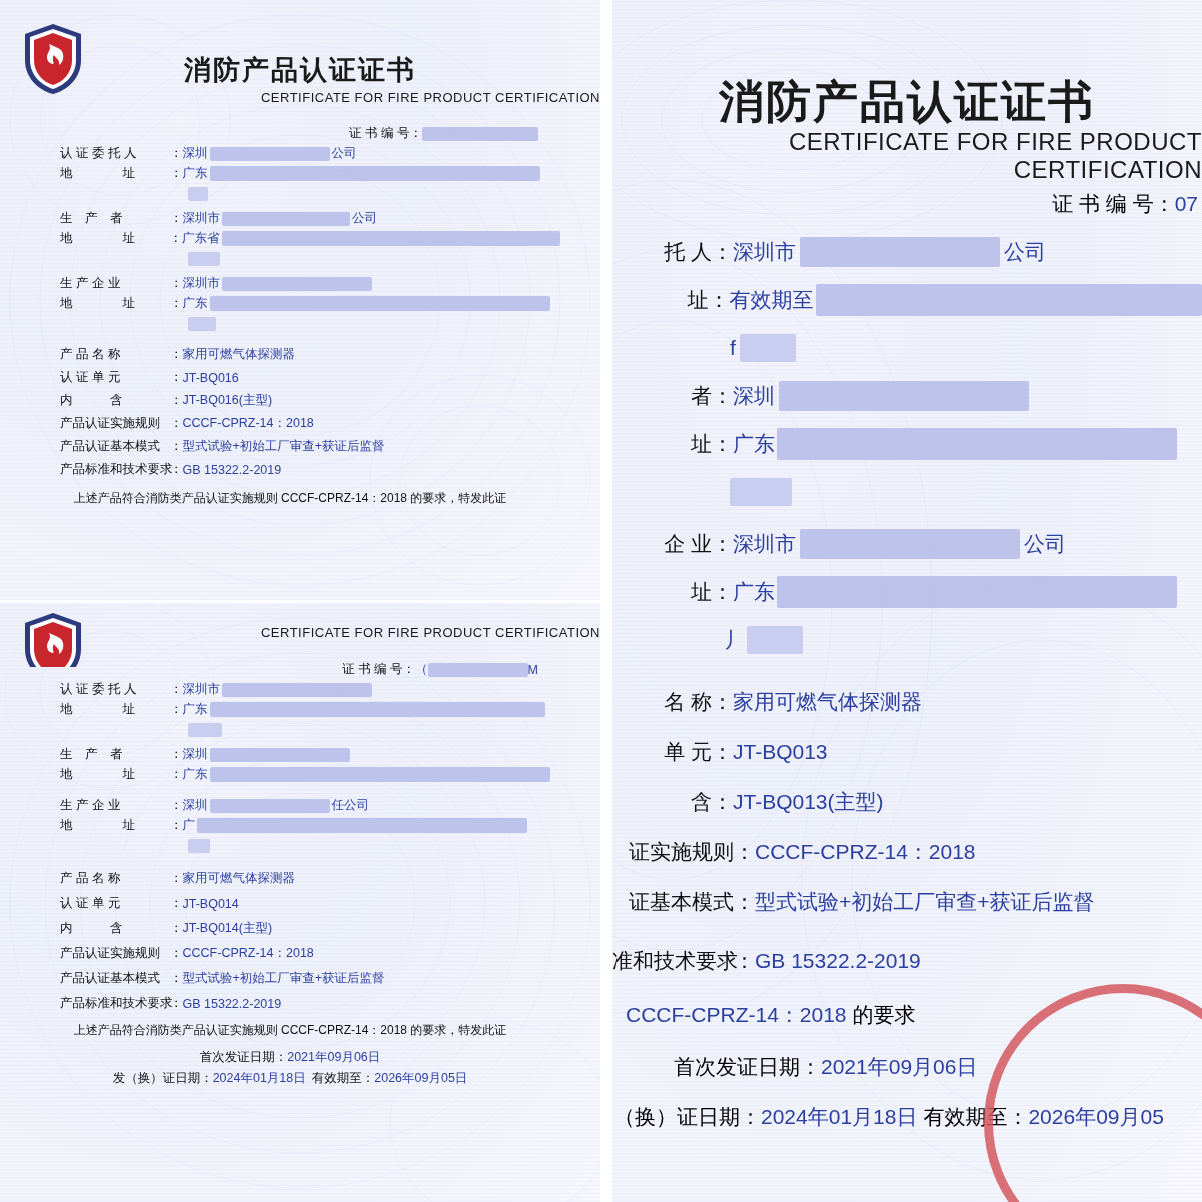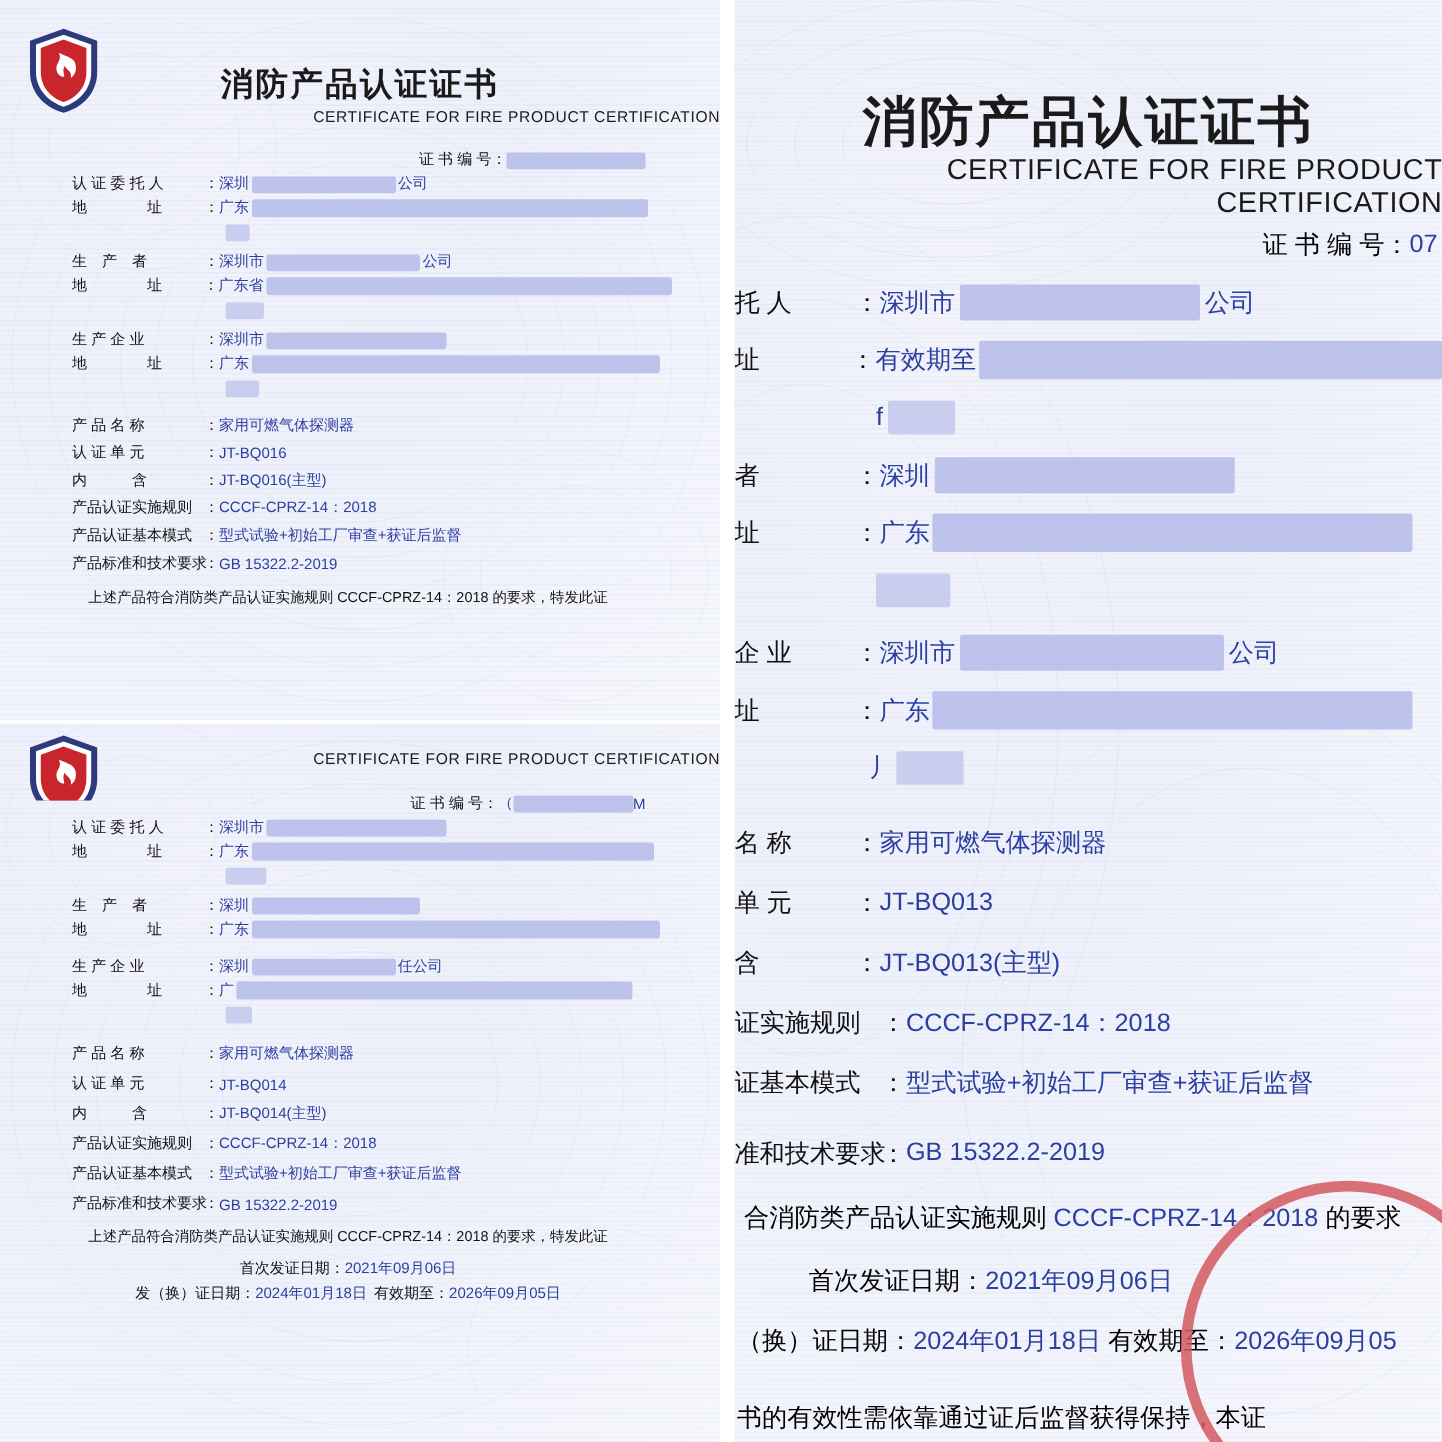--- a/index.html
+++ b/index.html
@@ -50,21 +50,21 @@
   #certB .body{position:absolute;left:60px;top:58px;width:500px;font-size:12.5px;}
   #certB .row{margin-bottom:3px;height:17px;}
   #certB .lbl{width:110px;display:inline-block;font-size:12.5px;}
 
   
   #certC{left:612px;top:0;width:590px;height:1202px;}
   #certC .title-cn{position:absolute;font-size:45px;top:72px;left:0;right:0;}
   #certC .title-en{position:absolute;font-size:24px;top:128px;left:-8px;right:0;}
   #certC .body{position:absolute;left:0;top:185px;width:590px;font-size:21px;}
   #certC .row{margin-bottom:10px;height:38px;}
-  #certC .lbl{width:100px;display:inline-block;font-size:21px;}
+  #certC .lbl{width:100px;display:inline-block;text-align:right;font-size:21px;}
   #certC .val{font-size:21px;text-align:center;}
 
   .spacer{flex:0 0 6px;}
 
   
   .seal{position:absolute;right:-60px;bottom:-60px;width:260px;height:260px;border:9px solid #d4585f;border-radius:50%;opacity:.85;}
 </style>
 </head>
 <body>
 
@@ -452,44 +452,40 @@
         <span class="val">型式试验+初始工厂审查+获证后监督</span>
       </div>
 
       <div class="row" style="margin-top:21px;">
         <span class="lbl" style="width:122px;">准和技术要求</span>
         <span class="colon">：</span>
         <span class="val">GB 15322.2-2019</span>
       </div>
 
       <div class="row" style="margin-top:16px;padding-left:8px;">
-        <span>合消防类产品认证实施规则</span>
         <span class="val" style="margin:0 6px;">CCCF-CPRZ-14：2018</span>
         <span>的要求</span>
       </div>
 
       <div class="row" style="margin-top:14px;padding-left:62px;">
         <span>首次发证日期</span>
         <span class="colon">：</span>
         <span class="val">2021年09月06日</span>
       </div>
 
       <div class="row" style="margin-top:12px;padding-left:2px;">
         <span>（换）证日期</span>
         <span class="colon">：</span>
         <span class="val">2024年01月18日</span>
         <span class="spacer"></span>
         <span>有效期至</span>
         <span class="colon">：</span>
         <span class="val">2026年09月05</span>
       </div>
 
-      <div class="row" style="margin-top:26px;padding-left:2px;">
-        <span>书的有效性需依靠通过证后监督获得保持，本证</span>
-      </div>
 
       <div class="row" style="margin-top:6px;padding-left:2px;">
         
         
       </div>
     </div>
 
     <div class="seal"></div>
   </div>
 

